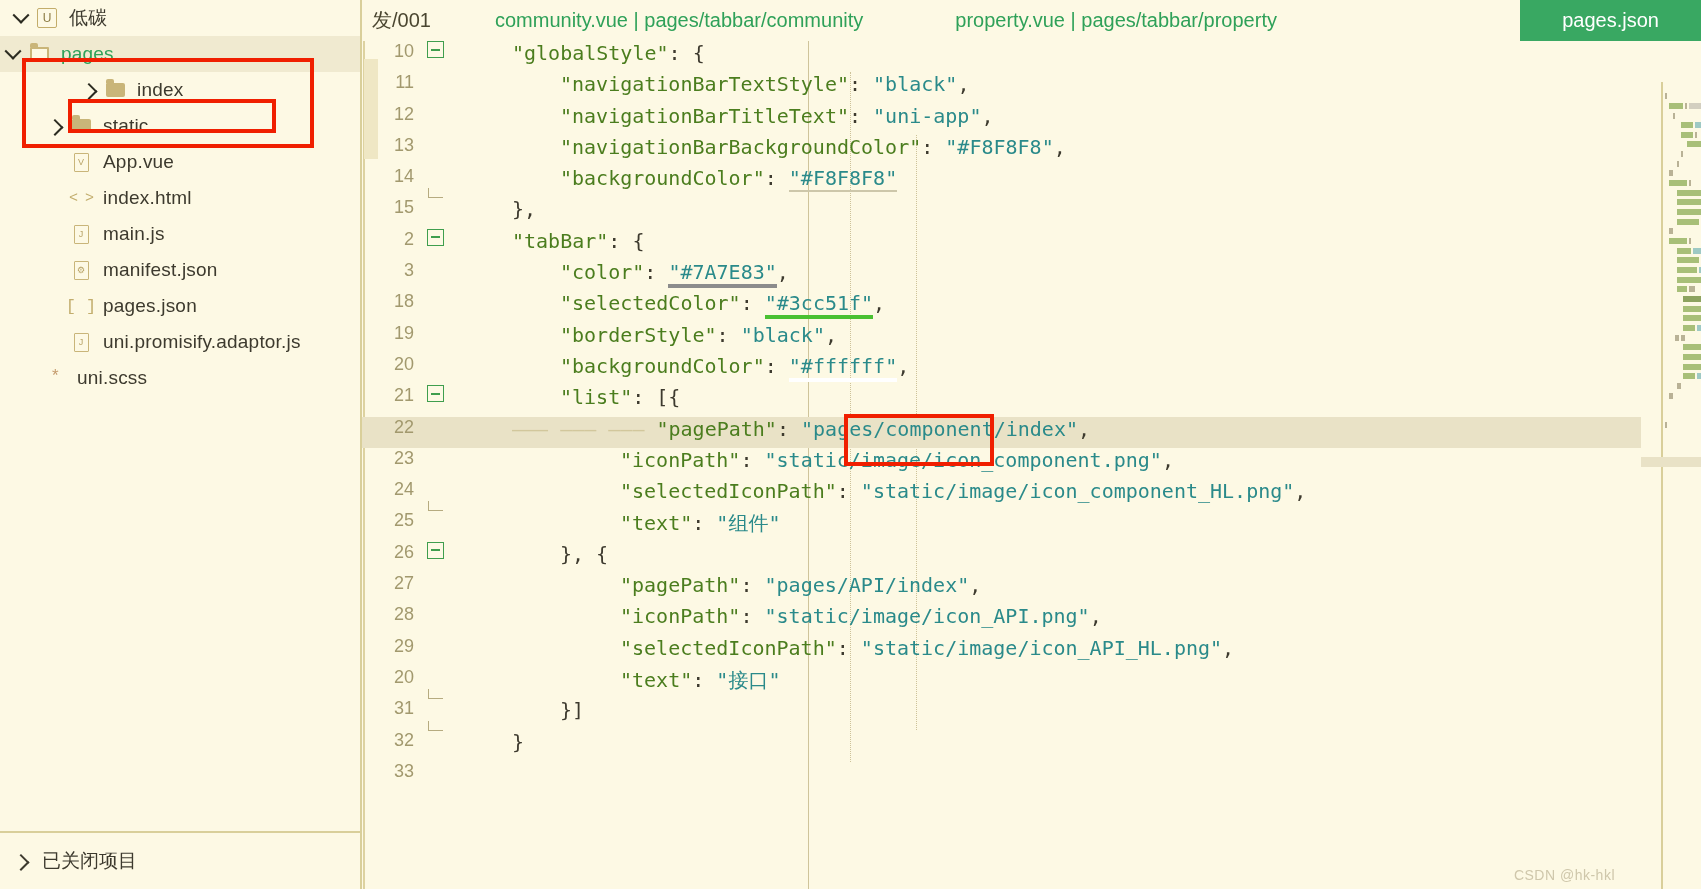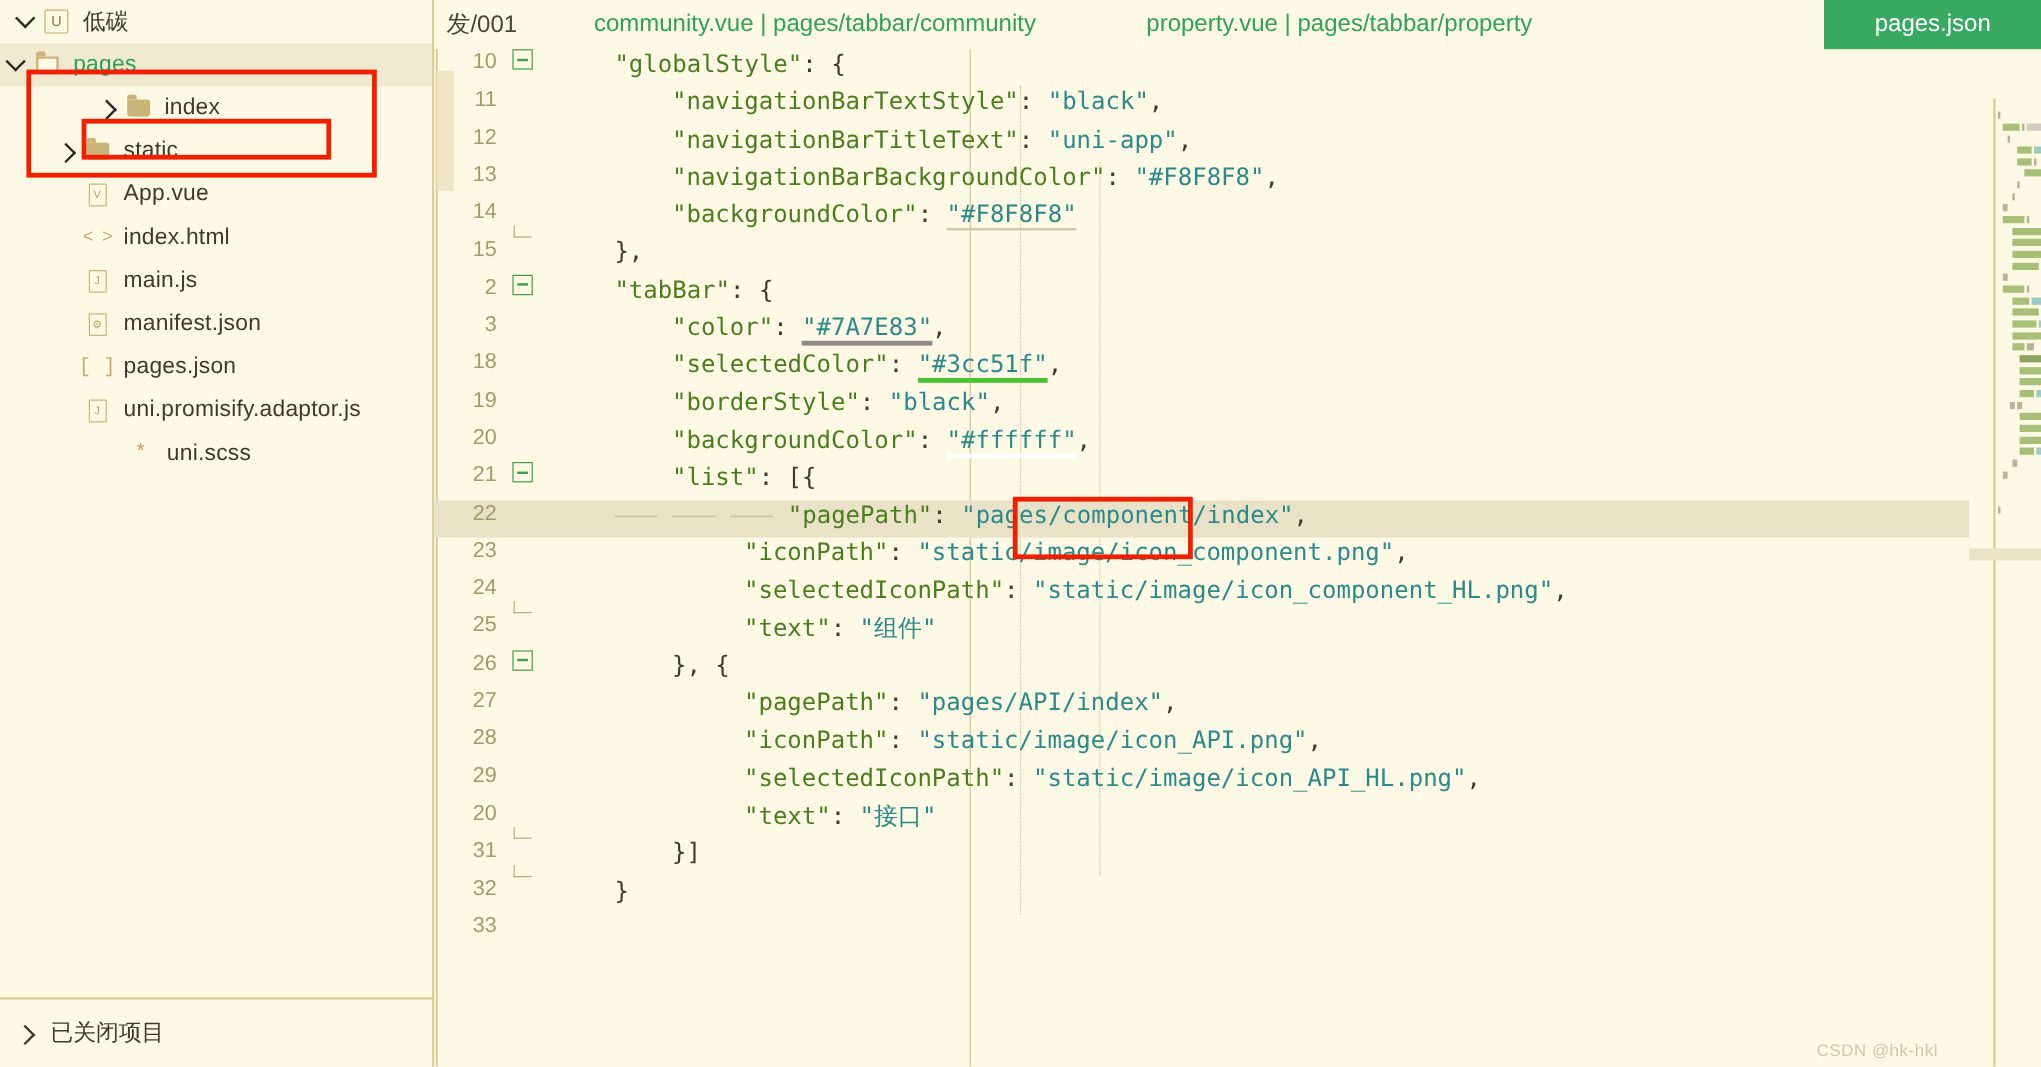--- a/index.html
+++ b/index.html
@@ -239,21 +239,21 @@
         <span class="lbl">pages.json</span>
       </div>
 
       <div class="row" style="padding-left:68px;">
         <span class="ficon">
             <span class="doc-glyph">J</span>
           </span>
         <span class="lbl">uni.promisify.adaptor.js</span>
       </div>
 
-      <div class="row" style="padding-left:104px;">
+      <div class="row" style="padding-left:42px;">
         <span class="ficon">
             <span class="sass-glyph">⃰</span>
           </span>
         <span class="lbl">uni.scss</span>
       </div>
 
     </div>
 
     <div class="closed-proj">
       <span class="twisty">

